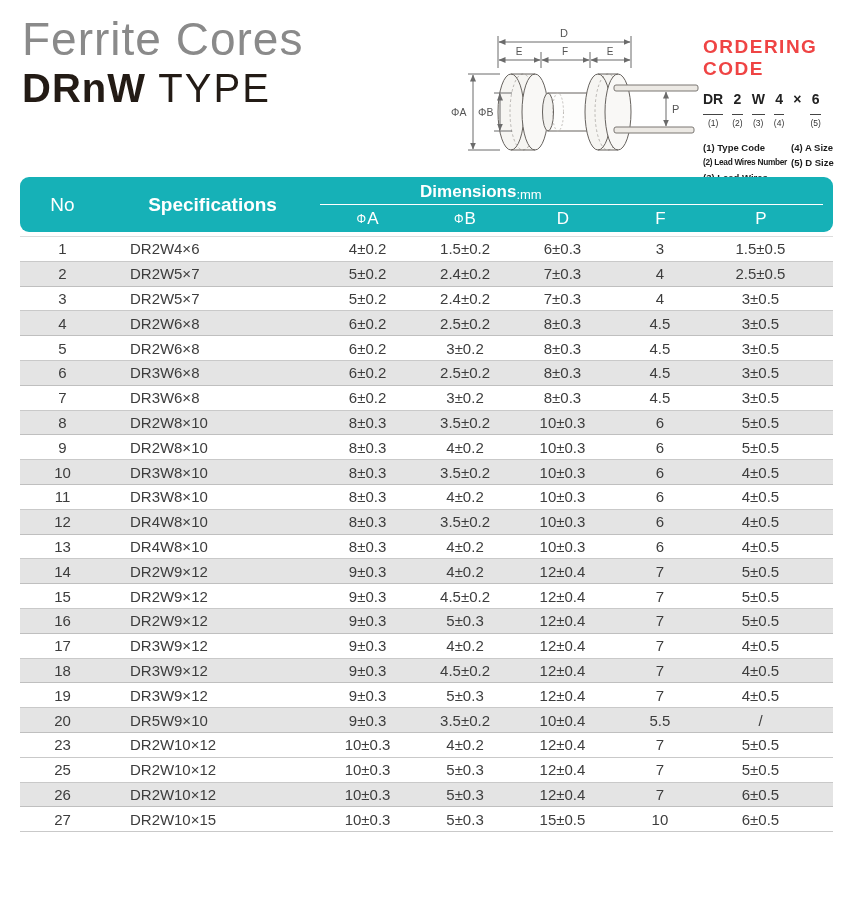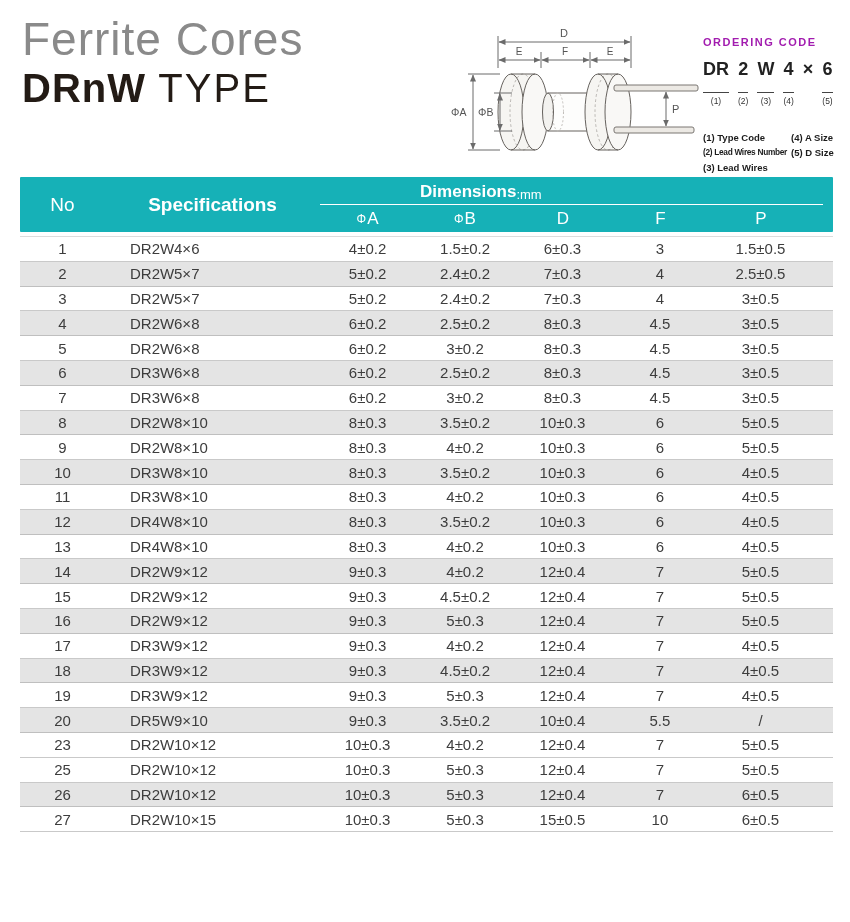--- a/index.html
+++ b/index.html
@@ -14,34 +14,34 @@
   .type-line { font-size:40px; color:#231b15; margin-top:2px; line-height:1.05; }
   .type-bold { font-weight:900; letter-spacing:1px; }
   .type-rest { font-weight:500; letter-spacing:2px;text-align:right; }
 
   
   .diagram { position:absolute; left:438px; top:14px; width:268px; height:156px; }
   .diagram text { font-family:"Liberation Sans", sans-serif; fill:#555; }
 
   
   .ordering { position:absolute; left:703px; top:36px; width:144px; }
-  .ordering-title { font-size:11px; font-weight:700; color:#a21caf; letter-spacing:1.5px; }
+  .ordering-title { font-size:19px; font-weight:700; color:#ef4444; letter-spacing:1.5px; }
   .code-row { display:flex; align-items:flex-start; gap:9px; margin-top:12px; }
   .code-part { text-align:center; }
-  .code-char { font-size:18px; font-weight:600; color:#222; line-height:1; padding-bottom:14px; }
+  .code-char { font-size:14px; font-weight:600; color:#222; line-height:1; padding-bottom:8px; }
   .code-part.u .code-char { border-bottom:1.5px solid #444; }
   .code-ref { font-size:8.5px; color:#333; margin-top:3px; }
-  .legend { margin-top:24px; display:grid; grid-auto-flow:column; grid-template-rows:repeat(3,15px); grid-template-columns:88px auto; }
+  .legend { margin-top:12px; display:grid; grid-auto-flow:column; grid-template-rows:repeat(3,15px); grid-template-columns:88px auto; }
   .legend-item { font-size:9.5px; font-weight:700; color:#1c1c1c; white-space:nowrap; line-height:15px; }
   .legend-item.condensed { font-size:8.3px; letter-spacing:-0.3px; }
 
   
   .table-wrap { position:absolute; left:20px; top:177px; width:813px; }
 
-  .thead { background:#16b1b7; border-radius:1px; height:55px; color:#fff;
+  .thead { background:#16b1b7; border-radius:9px; height:55px; color:#fff;
            display:grid; grid-template-columns:10.46% 26.45% 1fr; grid-template-rows:28px 27px; }
   .hcell { display:flex; align-items:center; justify-content:center; }
   .h-no   { grid-column:1; grid-row:1 / span 2; font-size:19px; font-weight:500; }
   .h-spec { grid-column:2; grid-row:1 / span 2; font-size:19px; font-weight:700; }
   .h-dims { grid-column:3; grid-row:1; justify-content:flex-start; padding-left:100px;
             border-bottom:1.5px solid #ffffff; margin-right:10px; align-items:flex-end; padding-bottom:2px; }
   .dims-label { font-size:17px; font-weight:700; }
   .dims-unit { font-size:13px; font-weight:400; }
   .dim-sub { grid-column:3; grid-row:2; display:grid; grid-template-columns:18.5% 19.5% 18.5% 19.5% 24%; }
   .dim-sub .sub { display:flex; align-items:center; justify-content:center; font-size:17px; font-weight:500; }

